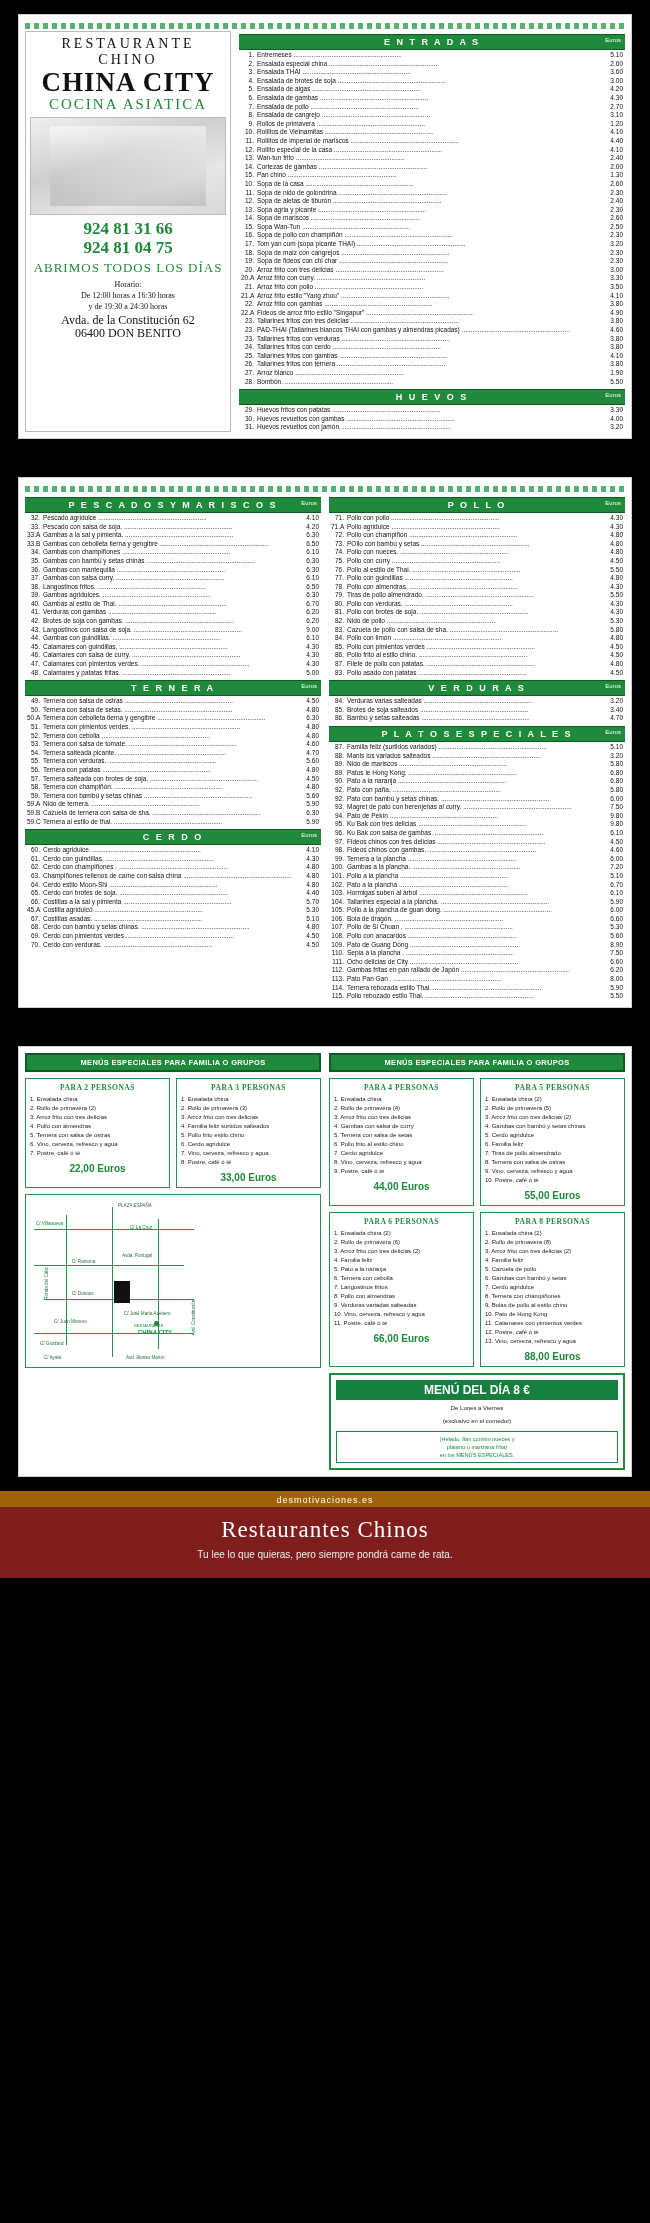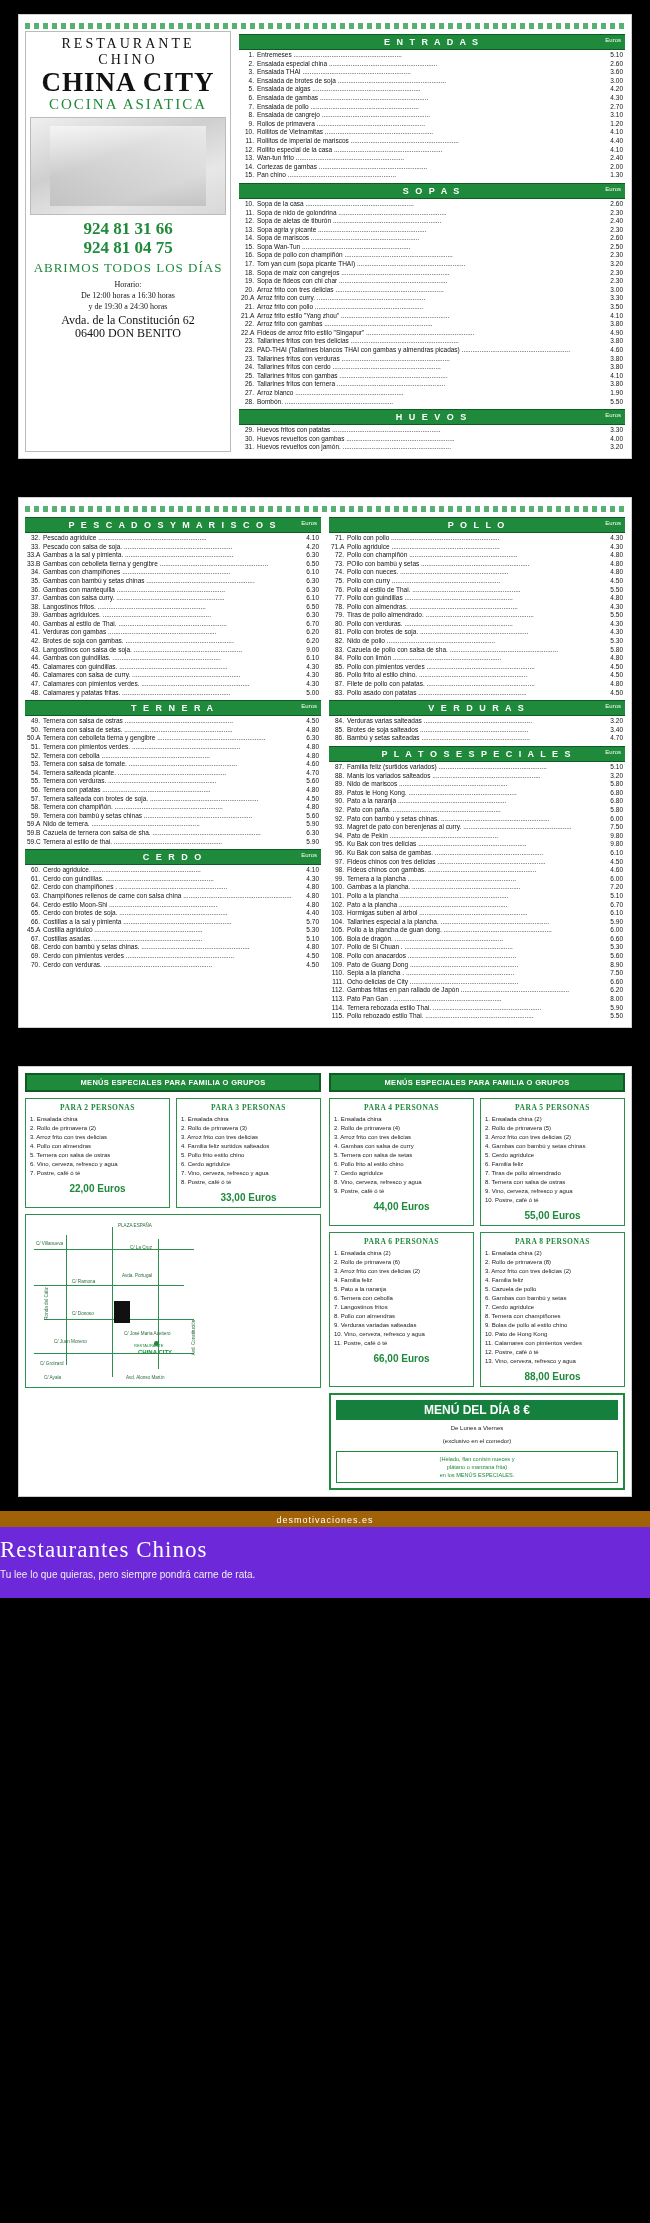--- a/index.html
+++ b/index.html
@@ -47,21 +47,21 @@
   .st{position:absolute;background:#2f8f4c;height:1px;}
   .stv{position:absolute;background:#2f8f4c;width:1px;}
   .mlab{position:absolute;font-size:4.6px;color:#2b6b3c;}
   .mblk{position:absolute;background:#111;}
   .mdot{position:absolute;width:5px;height:5px;background:#1f8a3b;border-radius:50%;}
   .menudia{border:2px solid #1f8a3b;margin-top:6px;padding:5px;text-align:center;}
   .mdtitle{background:#15803d;color:#fff;font-weight:bold;font-size:12px;padding:3px 0;}
   .mdsub{font-size:6px;line-height:9px;color:#222;margin-top:4px;}
   .mdnote{border:1px solid #1f8a3b;color:#1f8a3b;font-size:5.6px;line-height:8px;margin-top:5px;padding:3px;}
   .wm{text-align:center;color:#fff;font-size:9px;letter-spacing:1px;padding:4px 0 2px 0;background:#a16207;}
-  .foot{background:#6d28d9;color:#fff;padding:6px 0 18px 0;}
+  .foot{background:#7f1d1d;color:#fff;text-align:center;padding:6px 0 18px 0;}
   .foot h1{font-family:"Liberation Serif",serif;font-weight:normal;font-size:23px;margin:4px 0 6px 0;letter-spacing:1px;}
   .foot p{font-size:10px;margin:0;color:#eee;}
   .gapbar{height:10px;background:#000;}
 </style>
 </head>
 <body>
 
 <div class="page">
 
   <div class="block">
@@ -157,21 +157,20 @@
                 <span class="nm">Cortezas de gambas ............................................................</span>
                 <span class="pr">2.00</span>
               </div>
               <div class="item">
                 <span class="num">15.</span>
                 <span class="nm">Pan chino ............................................................</span>
                 <span class="pr">1.30</span>
               </div>
             </div>
             <div>
-              <div class="secthead">S O P A S<span class="eur">Euros</span></div>
               <div class="item">
                 <span class="num">10.</span>
                 <span class="nm">Sopa de la casa ............................................................</span>
                 <span class="pr">2.60</span>
               </div>
               <div class="item">
                 <span class="num">11.</span>
                 <span class="nm">Sopa de nido de golondrina ............................................................</span>
                 <span class="pr">2.30</span>
               </div>

